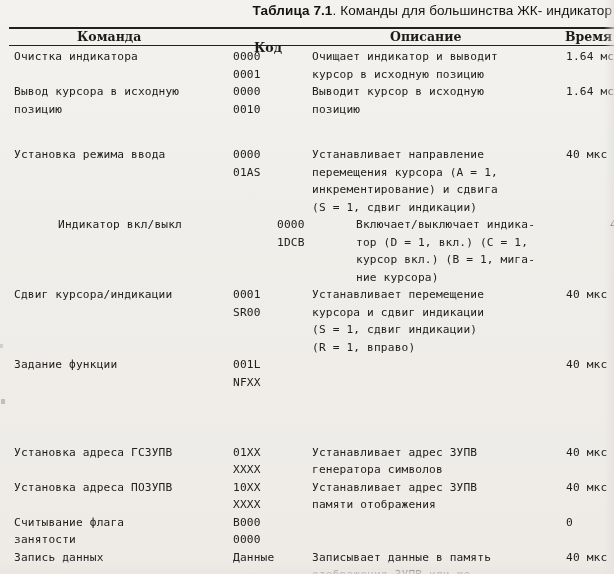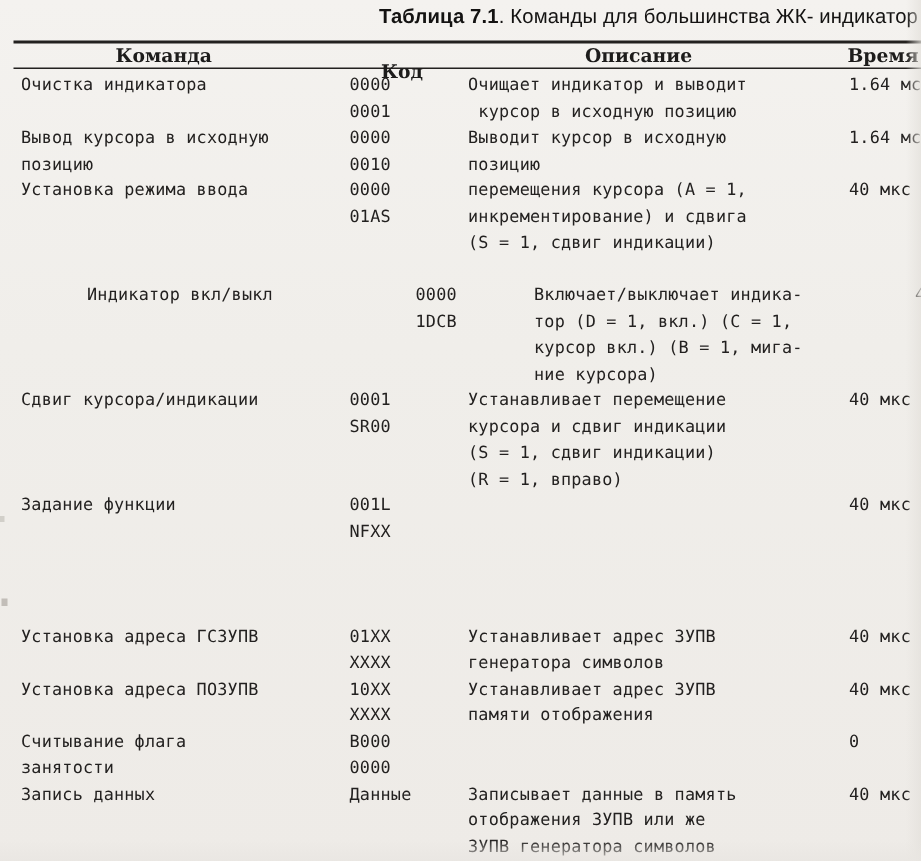--- a/index.html
+++ b/index.html
@@ -152,21 +152,21 @@
   <div class="rule rule-header"></div>
 
   <div class="thead">
     <span class="th th-command">Команда</span>
     <span class="th th-code">Код</span>
     <span class="th th-desc">Описание</span>
     <span class="th th-time">Время</span>
   </div>
 
   <div class="tbody" id="table-body">
-      <div class="row" style="height: 35px; text-align: center;">
+      <div class="row" style="height: 35px;">
         <div class="cell c-command">
           <span class="line">Очистка индикатора</span>
         </div>
         <div class="cell c-code">
           <span class="line">0000</span>
           <span class="line">0001</span>
         </div>
         <div class="cell c-desc">
           <span class="line">Очищает индикатор и выводит</span>
           <span class="line">курсор в исходную позицию</span>
@@ -185,29 +185,30 @@
           <span class="line">0010</span>
         </div>
         <div class="cell c-desc">
           <span class="line">Выводит курсор в исходную</span>
           <span class="line">позицию</span>
         </div>
         <div class="cell c-time">
           <span class="line">1.64 мс</span>
         </div>
       </div>
-      <div class="row" style="height: 70px;">
+      <div class="row" style="height: 70px; margin-top: 28px;">
         <div class="cell c-command">
           <span class="line">Установка режима ввода</span>
         </div>
         <div class="cell c-code">
           <span class="line">0000</span>
           <span class="line">01AS</span>
         </div>
         <div class="cell c-desc">
+          <span class="line">Устанавливает направление</span>
           <span class="line">перемещения курсора (A = 1,</span>
           <span class="line">инкрементирование) и сдвига</span>
           <span class="line">(S = 1, сдвиг индикации)</span>
         </div>
         <div class="cell c-time">
           <span class="line">40 мкс</span>
         </div>
       </div>
       <div class="row" style="height: 70px; margin-left: 44px;">
         <div class="cell c-command">

